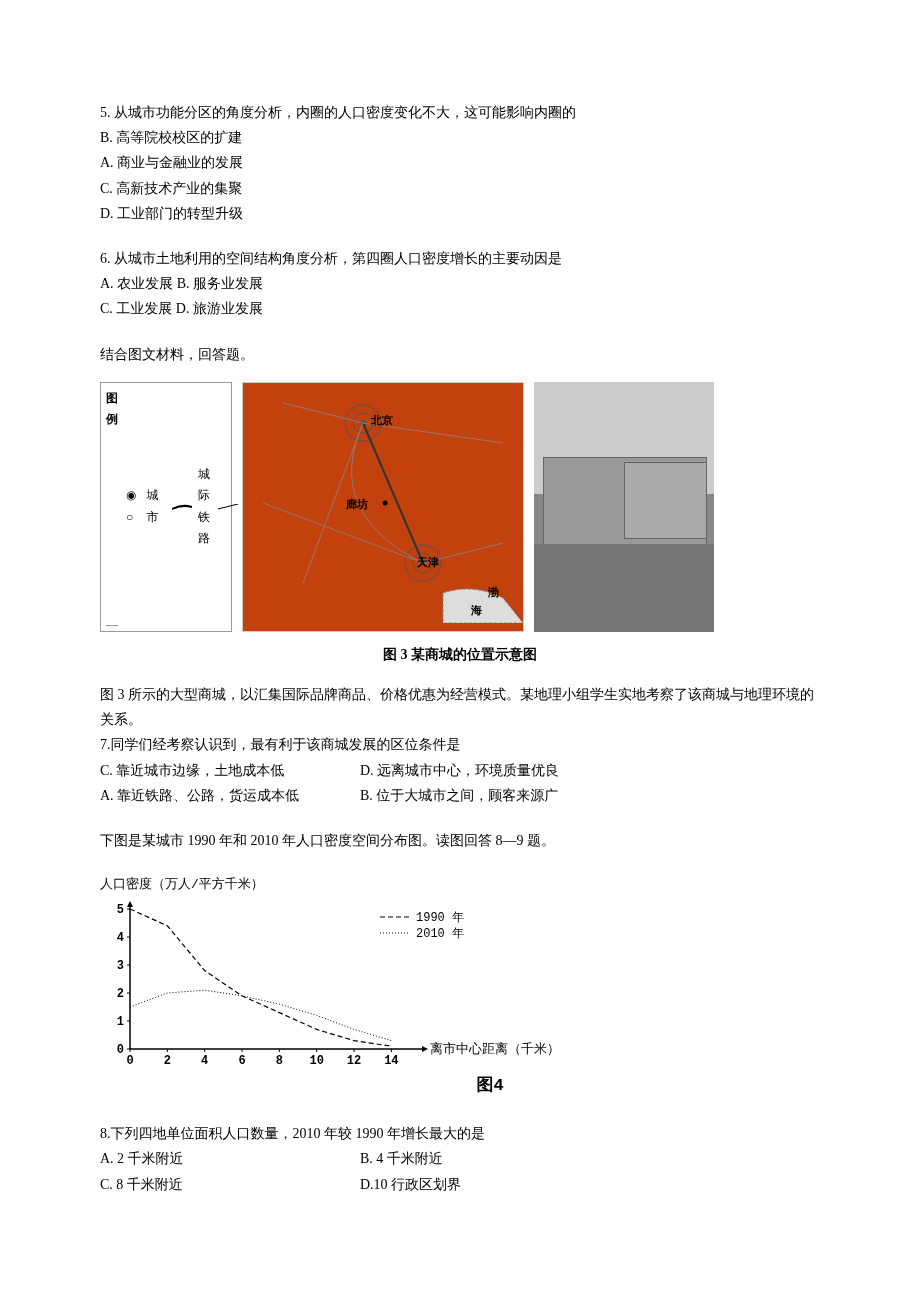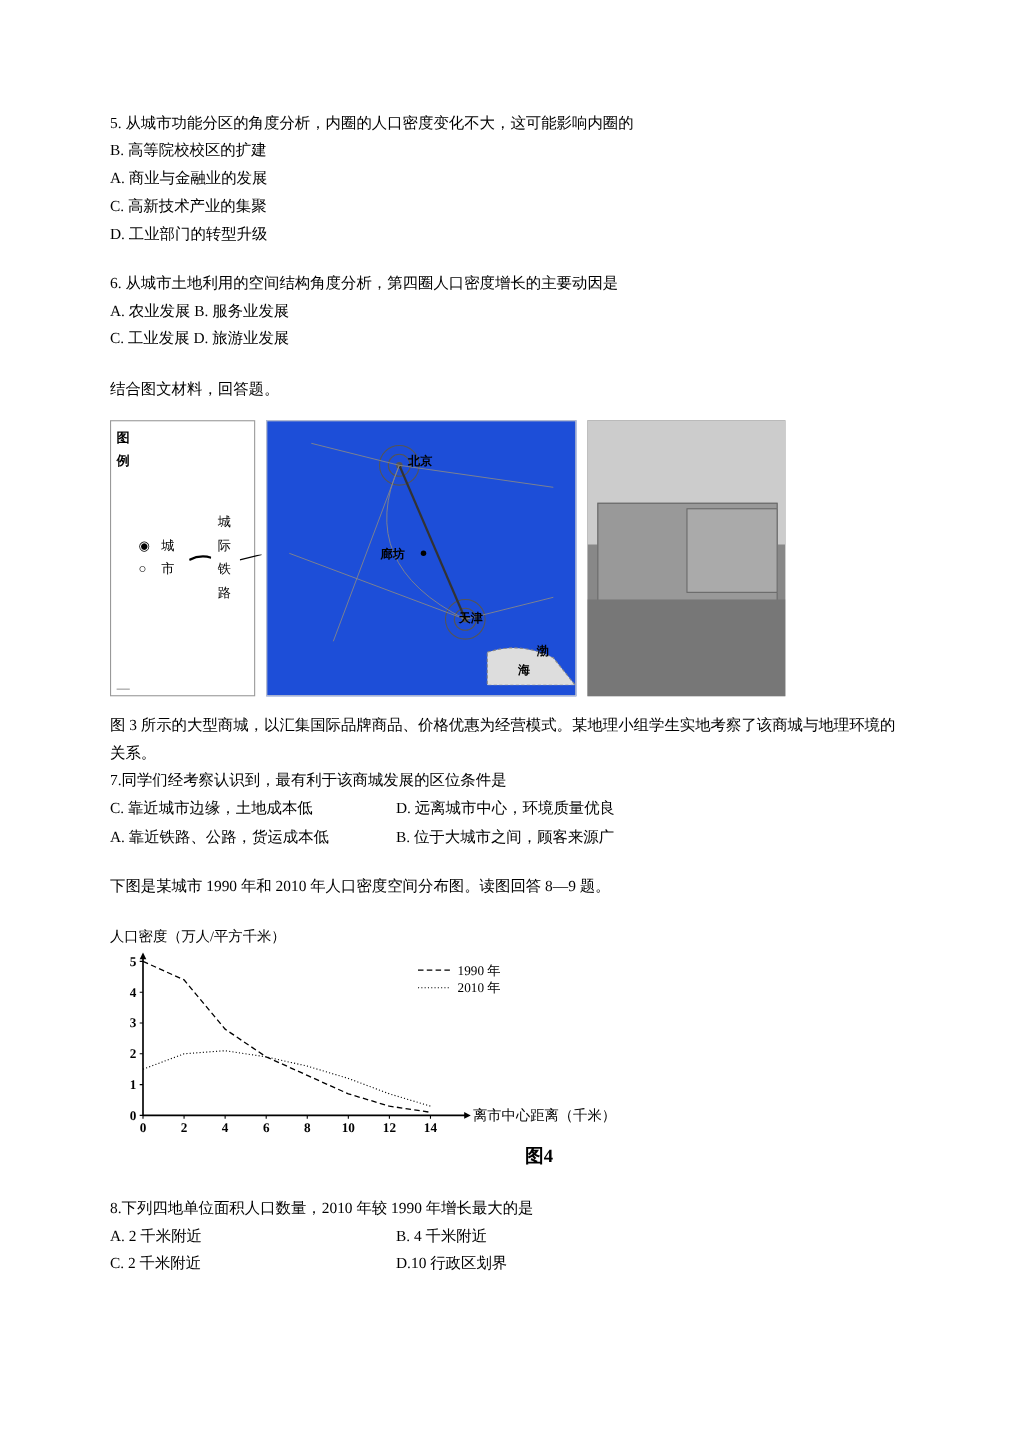--- a/index.html
+++ b/index.html
@@ -62,36 +62,37 @@
     .legend-symbol {
       width: 20px;
       display: inline-flex;
       align-items: center;
       justify-content: center;
     }
     .map-box {
       width: 280px;
       border: 1px solid #ccc;
       position: relative;
-      background: #1d4ed8;
+      background: #c2410c;
     }
     .photo-box {
       width: 180px;
       background: #888;
       position: relative;
       overflow: hidden;
     }
     .figure-caption {
       text-align: center;
       font-weight: bold;
       font-size: 14px;
       margin: 10px 0;
     }
     .chart-wrapper {
       margin: 20px 0;
+      font-family: Liberation Mono, monospace;
     }
     .chart-title {
       font-size: 13px;
       margin-bottom: 2px;
     }
     .chart-svg {
       display: block;
     }
     .chart-caption {
       text-align: center;
@@ -199,20 +200,21 @@
       <span class="map-label" style="top:218px;left:228px;">海</span>
     </div>
 
     <div class="photo-box">
       <div style="position:absolute;top:0;left:0;right:0;height:45%;background:#ccc;"></div>
       <div class="photo-building" style="top:30%;left:5%;width:90%;height:35%;background:#999;"></div>
       <div class="photo-building" style="top:32%;left:50%;width:45%;height:30%;background:#aaa;"></div>
       <div style="position:absolute;bottom:0;left:0;right:0;height:35%;background:#777;"></div>
     </div>
   </div>
+  <div class="figure-caption">图 3  某商城的位置示意图</div>
 </div>
 
 <p class="question-text">图 3 所示的大型商城，以汇集国际品牌商品、价格优惠为经营模式。某地理小组学生实地考察了该商城与地理环境的关系。</p>
 
 <div class="question-block">
   <p class="question-text">7.同学们经考察认识到，最有利于该商城发展的区位条件是</p>
   <div class="options-table">
     <span class="option-left">C. 靠近城市边缘，土地成本低</span>
     <span>D. 远离城市中心，环境质量优良</span>
   </div>
@@ -272,16 +274,16 @@
   <div class="chart-caption">图4</div>
 </div>
 
 <div class="question-block">
   <p class="question-text">8.下列四地单位面积人口数量，2010 年较 1990 年增长最大的是</p>
   <div class="options-table">
     <span class="option-left">A. 2 千米附近</span>
     <span>B. 4 千米附近</span>
   </div>
   <div class="options-table">
-    <span class="option-left">C. 2 千米附近</span>
+    <span class="option-left">C. 8 千米附近</span>
     <span>D.10 行政区划界</span>
   </div>
 </div>
 
 </body></html>

